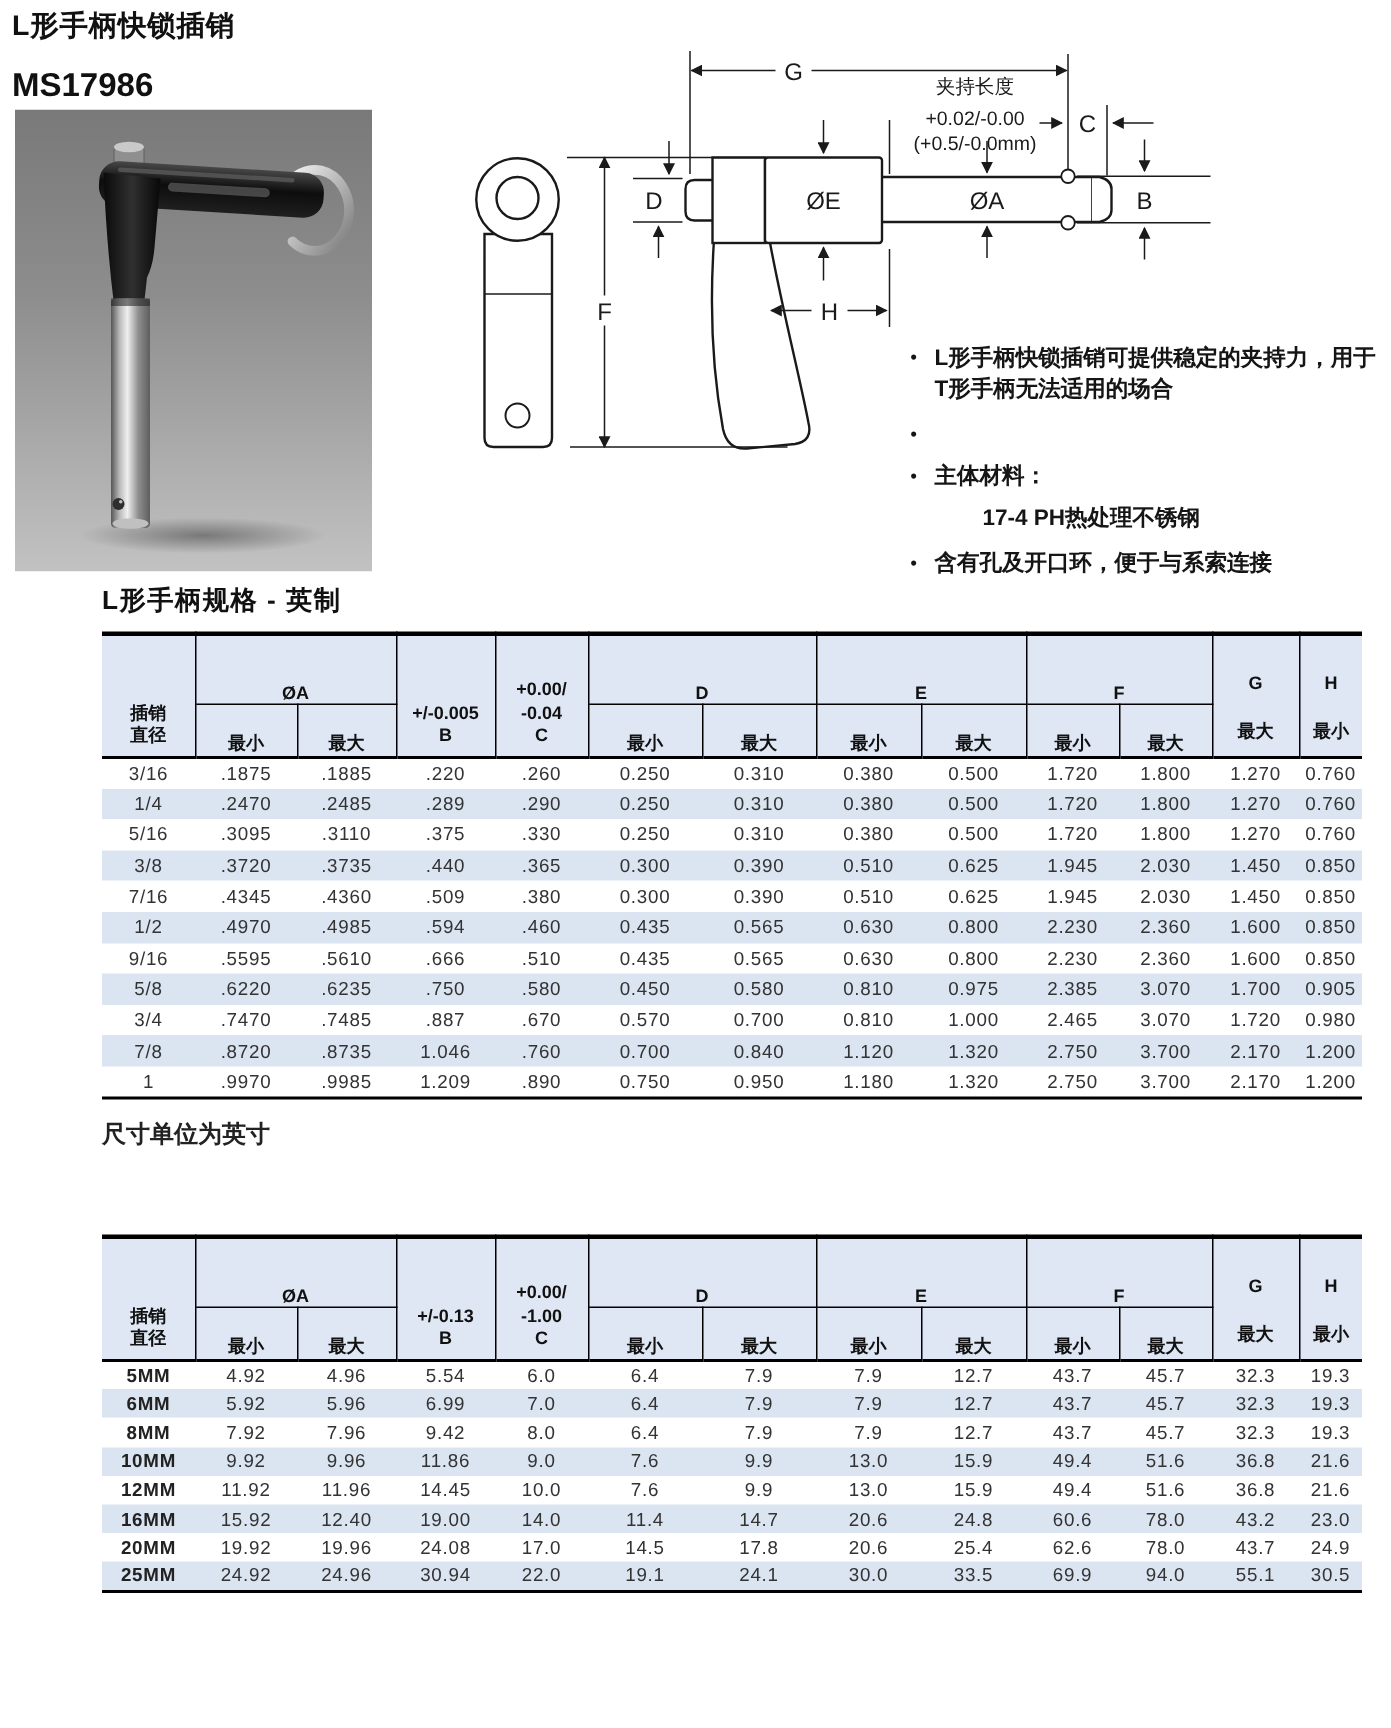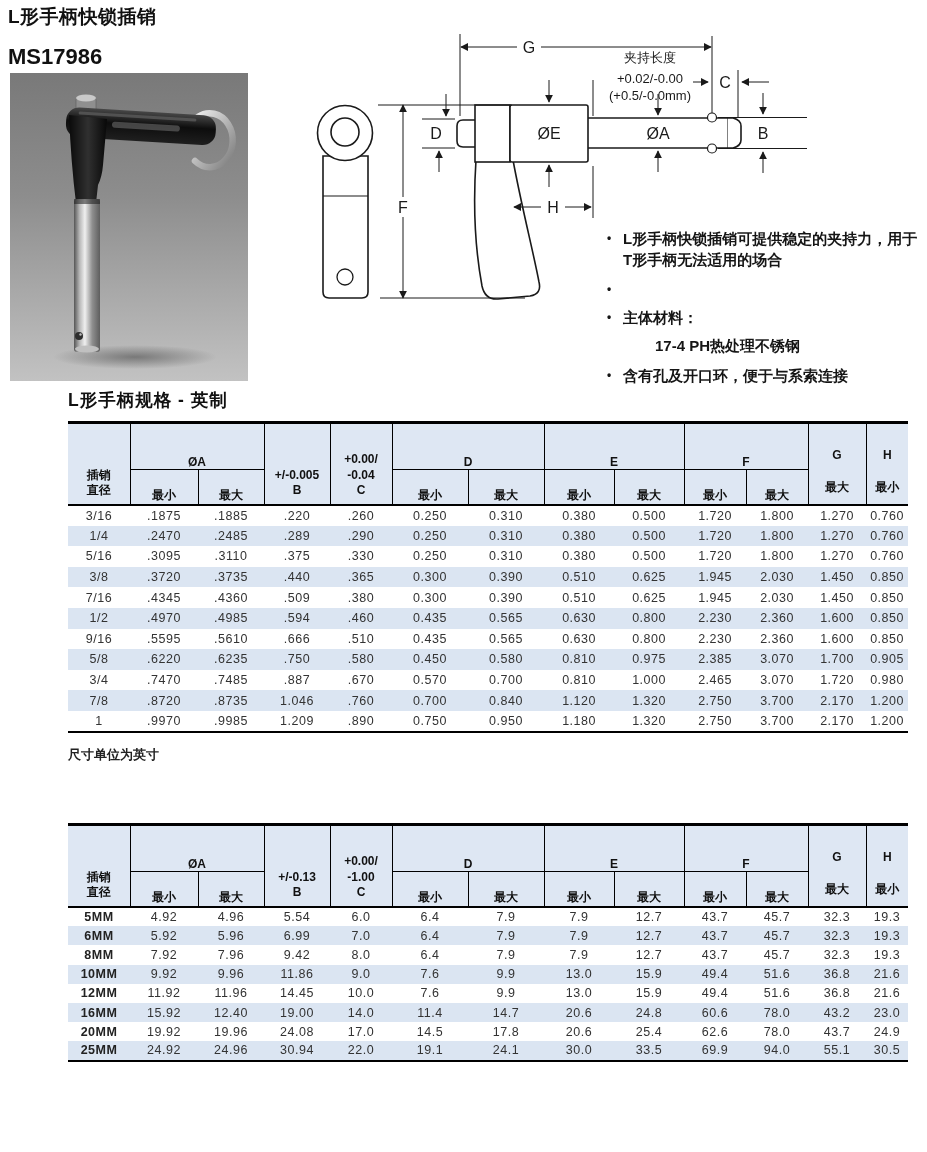--- a/index.html
+++ b/index.html
@@ -35,21 +35,21 @@
   th.gh .gh-top{ height:46px; display:flex; align-items:flex-end; justify-content:center; padding-bottom:8px; }
   th.gh .gh-bot{ height:34px; display:flex; align-items:center; justify-content:center; }
   .vr{ border-right:1.2px solid #000; }
   .vm{ border-right:1px solid #000; }
   .spec-table tbody td{ text-align:center; font-size:12.5px; color:#333; letter-spacing:.5px; }
   .tbl-inch tbody td{ height:20.6px; }
   .tbl-metric tbody td{ height:19.2px; }
   .spec-table tbody tr:first-child td{ border-top:2.5px solid #000; }
   .spec-table tbody tr.alt{ background:var(--row-alt); }
   .tbl-metric tbody td.first{ font-weight:bold; color:#222; }
-  .unit-note{ margin-top:13px; font-size:13px; font-weight:600; color:#222; }
+  .unit-note{ margin-top:13px; font-size:16px; font-weight:600; color:#222; }
 </style>
 </head>
 <body>
 
 <div class="page">
 
   <div class="title">L形手柄快锁插销</div>
   <div class="model">MS17986</div>
 
   <svg class="photo" viewBox="0 0 238 308">

